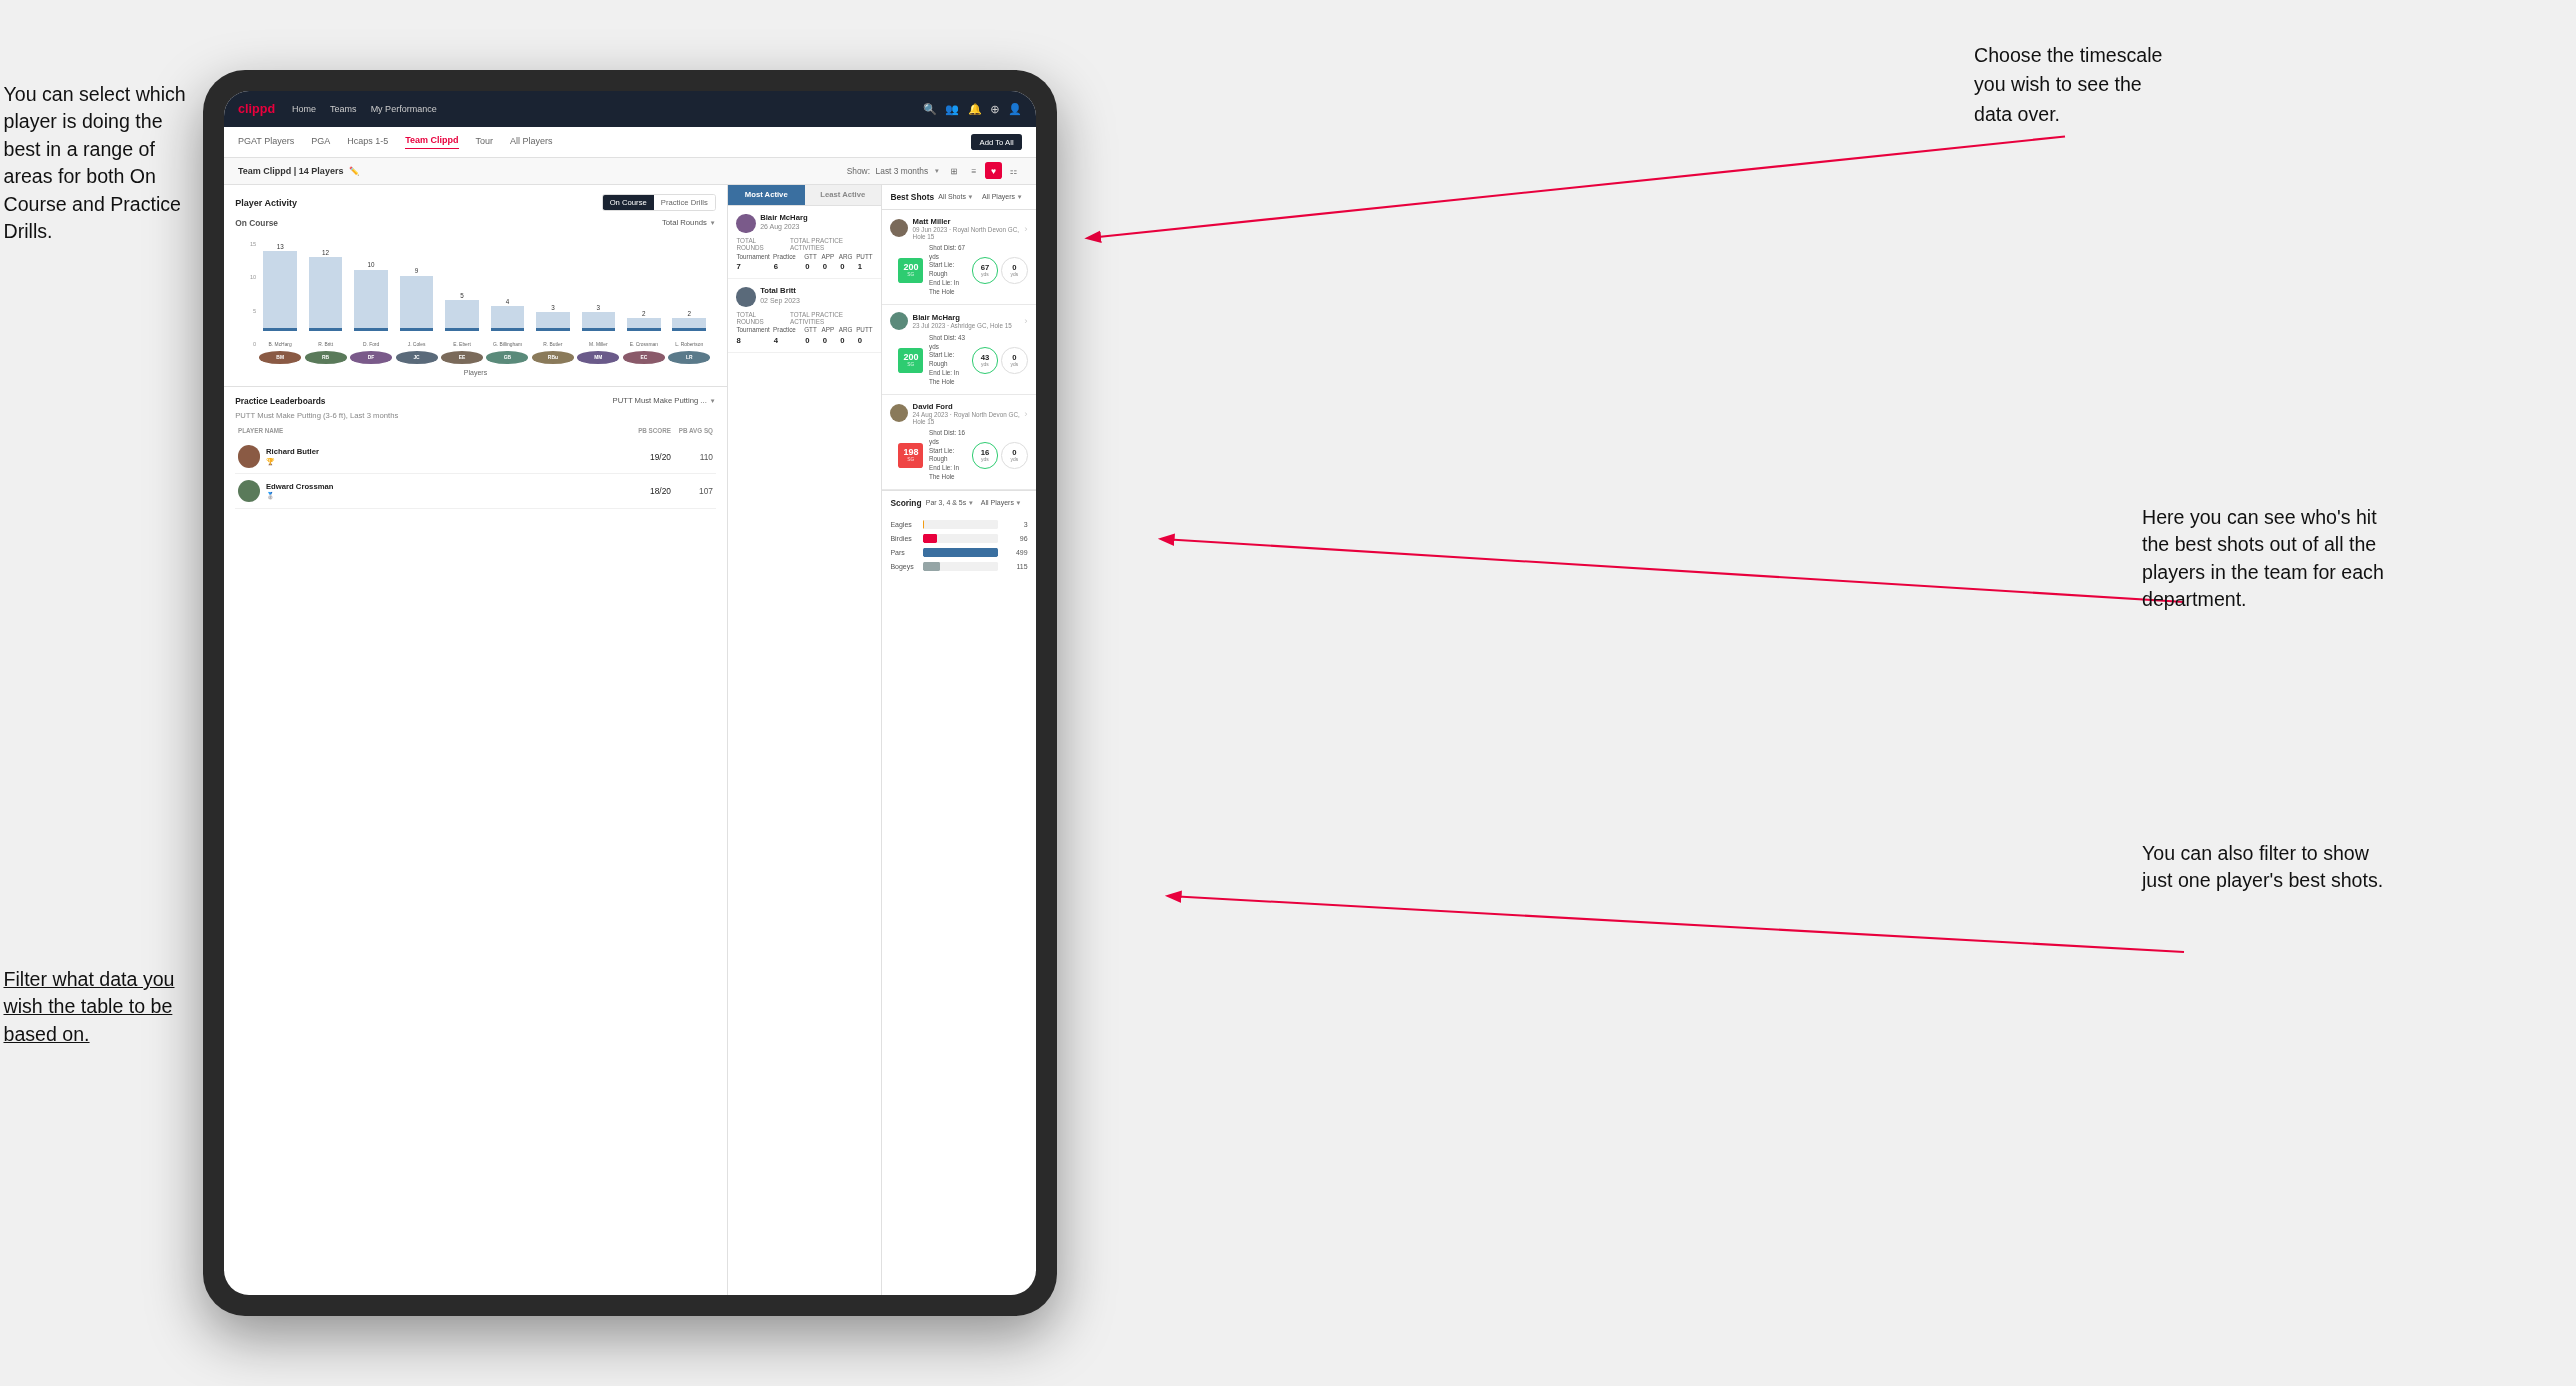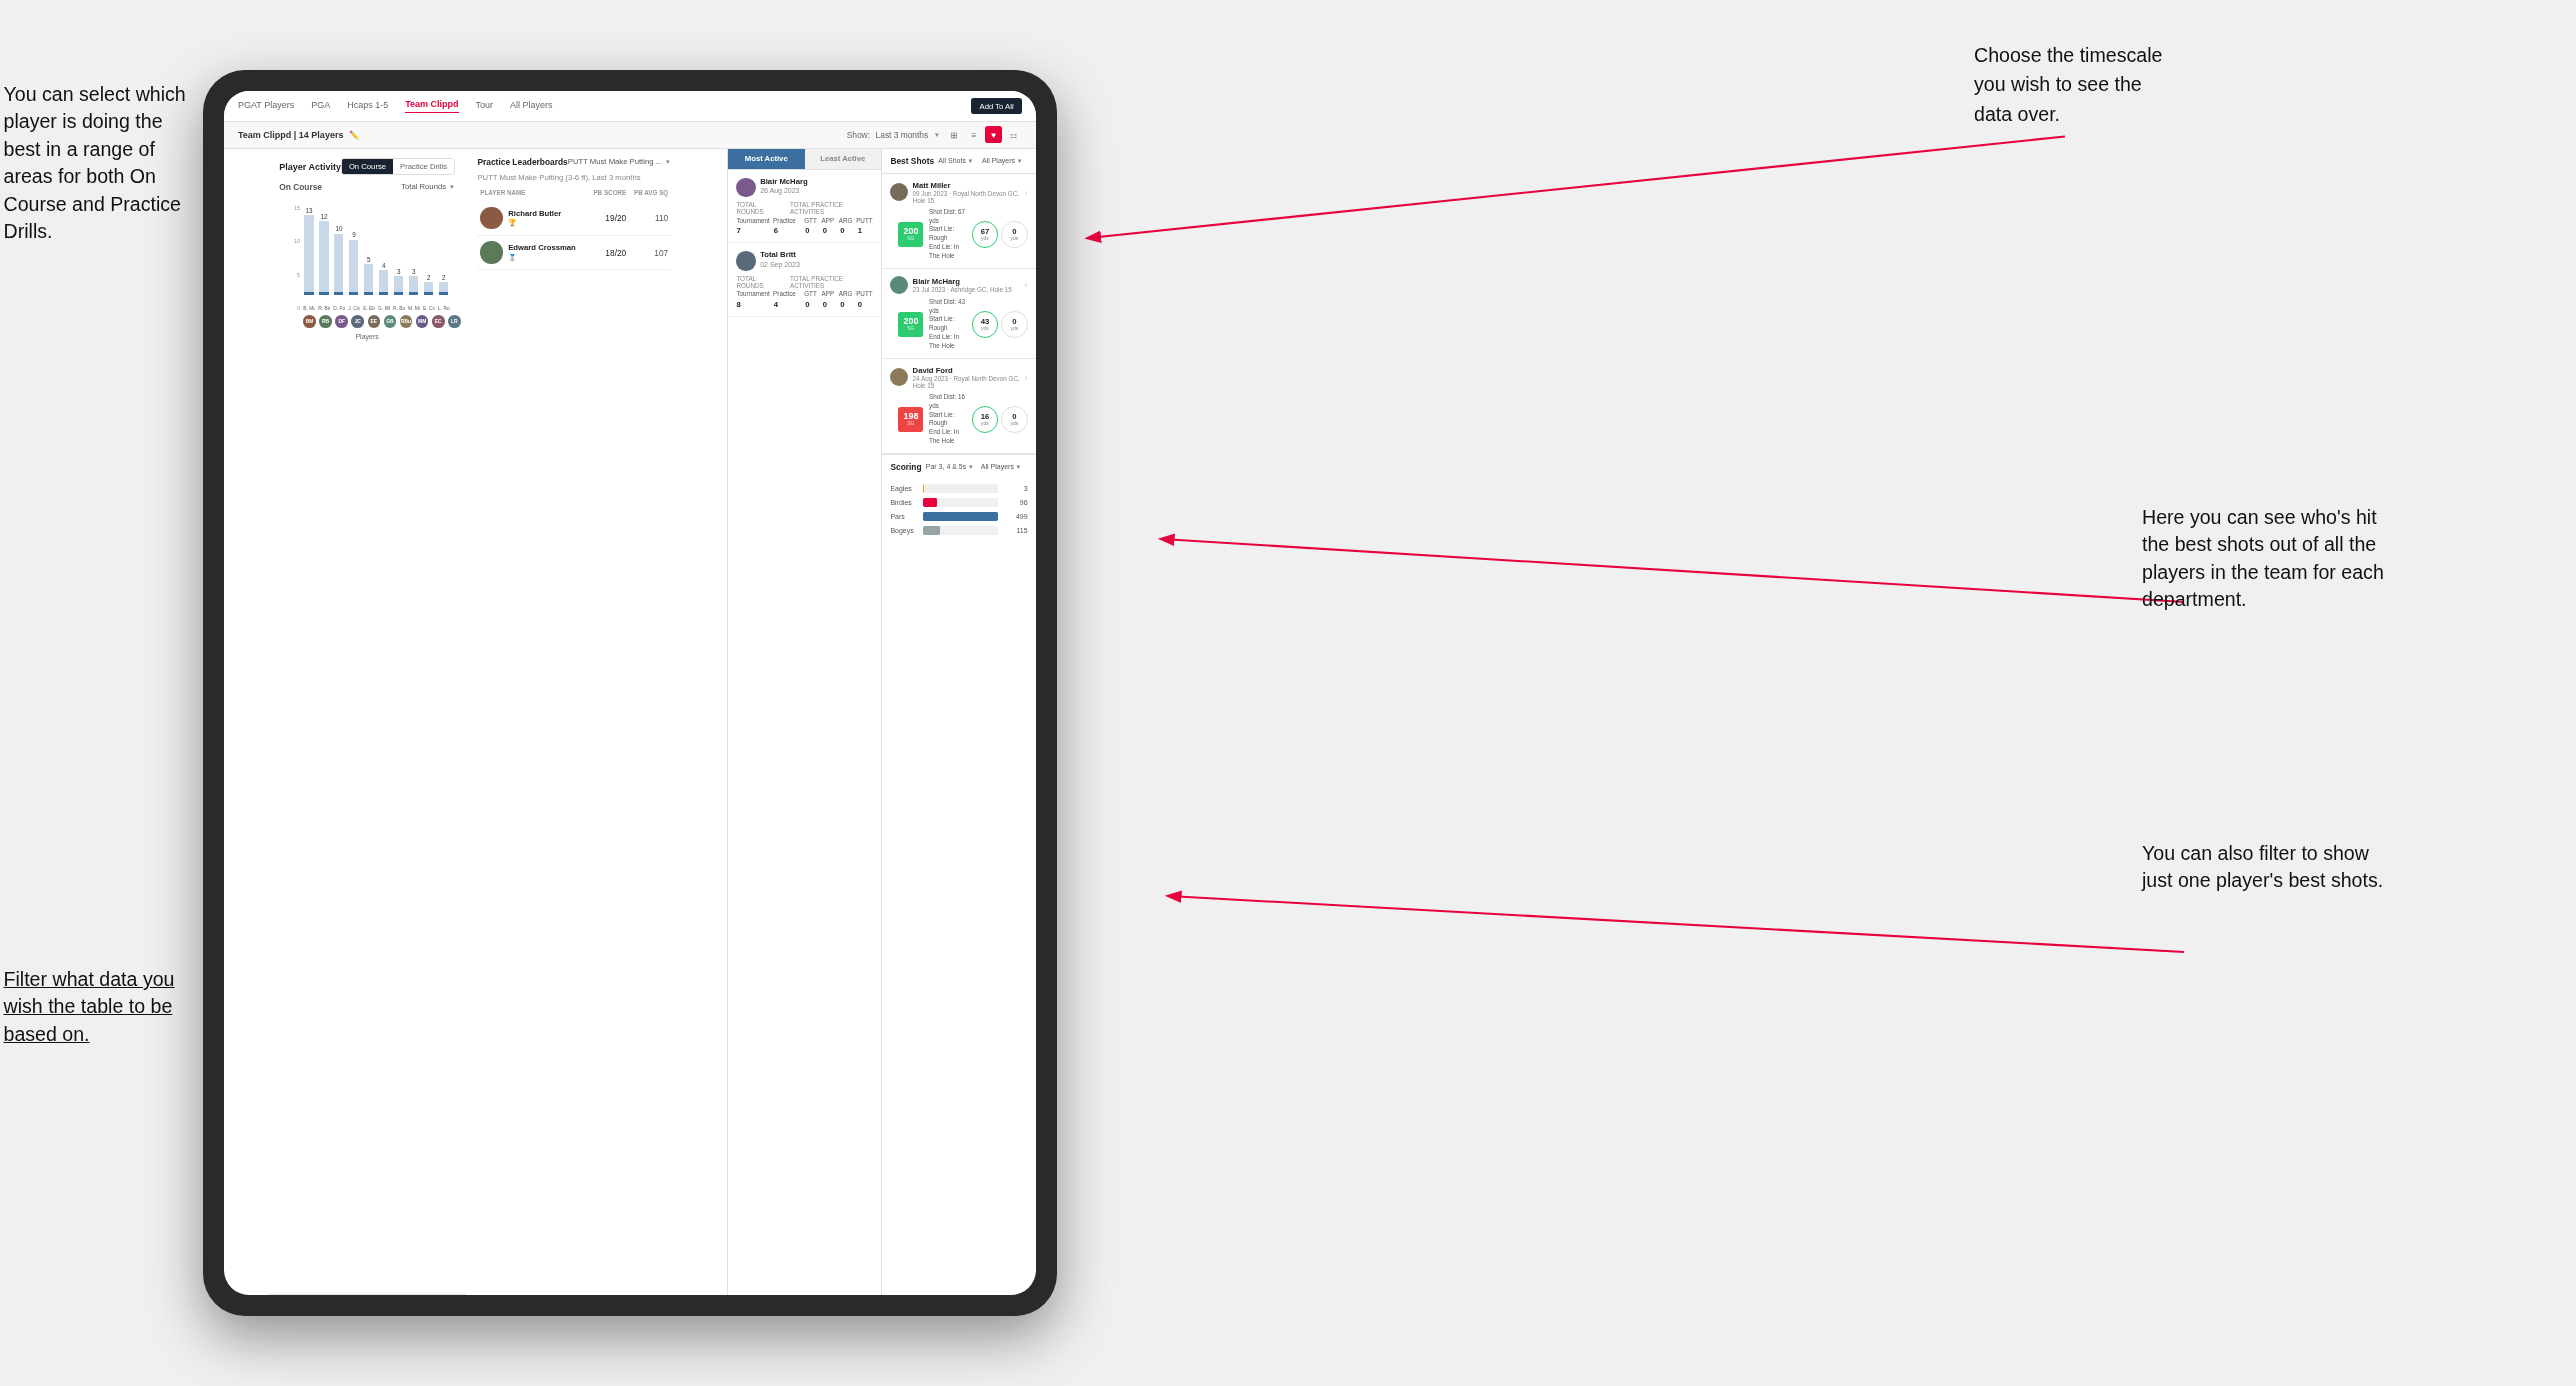--- a/index.html
+++ b/index.html
@@ -181,23 +181,23 @@
       display: flex;
       flex: 1;
       overflow: hidden;
       gap: 0;
     }
 
     
     .left-panel {
       flex: 1;
       display: flex;
+      flex-direction: column;
       overflow-y: auto;
       border-right: 0.7px solid #e0e0e0;
-      padding-left: 44px;
     }
 
     
     .player-activity {
       padding: 9.8px 11.2px;
       border-bottom: 0.7px solid #e0e0e0;
     }
 
     .section-header {
       display: flex;
@@ -660,20 +660,35 @@
 </div>
 
 <div class="annotation" style="position:absolute; top:840px; left:2142px; font-size:19.6px; max-width:252px;">
   <span>You can also filter to show
 just one player's best shots.</span>
 </div>
 
 <div class="tablet-frame">
   <div class="tablet-screen">
 
+    <div class="top-nav">
+      <div class="nav-logo">clippd</div>
+      <div class="nav-items">
+        <span class="nav-item">Home</span>
+        <span class="nav-item">Teams</span>
+        <span class="nav-item">My Performance</span>
+      </div>
+      <div class="nav-icons">
+        <span class="nav-icon">🔍</span>
+        <span class="nav-icon">👥</span>
+        <span class="nav-icon">🔔</span>
+        <span class="nav-icon">⊕</span>
+        <span class="nav-icon">👤</span>
+      </div>
+    </div>
 
     <div class="sub-nav">
       <span class="sub-nav-item">PGAT Players</span>
       <span class="sub-nav-item">PGA</span>
       <span class="sub-nav-item">Hcaps 1-5</span>
       <span class="sub-nav-item active">Team Clippd</span>
       <span class="sub-nav-item">Tour</span>
       <span class="sub-nav-item">All Players</span>
       <div class="add-btn">Add To All</div>
     </div>

